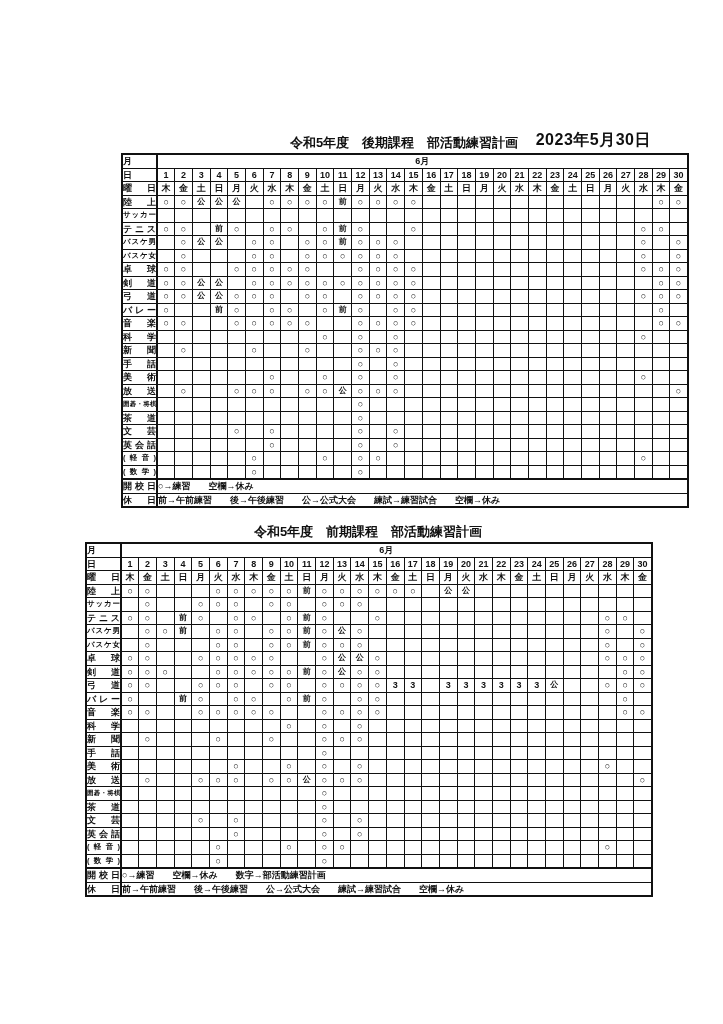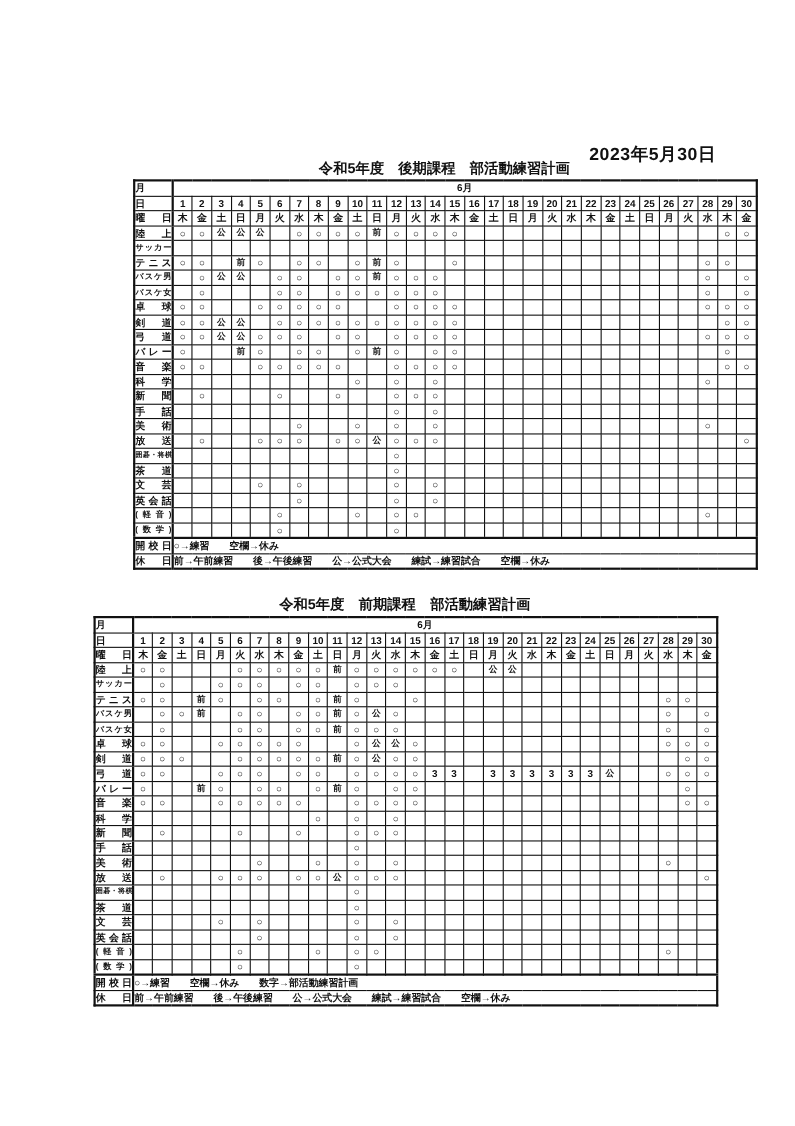--- a/index.html
+++ b/index.html
@@ -26,21 +26,21 @@
   td.dbl{border-left:3px double #111;}
   tr.leg td{border-top:2px solid #111;}
   td.legtxt{text-align:left;text-align-last:left;padding:0 0 0 4px;font-size:9.5px;white-space:pre;}
 </style>
 </head>
 <body>
 
 <div class="page">
   <div class="date">2023年5月30日</div>
   <div id="tables-root">
-      <div class="tblwrap" style="top: 146px; padding-left: 36px;">
+      <div class="tblwrap" style="top: 136px; padding-left: 36px;">
         <div class="title">令和5年度　後期課程　部活動練習計画</div>
         <table class="sched">
           <colgroup>
             <col style="width: 35px;">
             <col style="width: 17.7px;">
             <col style="width: 17.7px;">
             <col style="width: 17.7px;">
             <col style="width: 17.7px;">
             <col style="width: 17.7px;">
             <col style="width: 17.7px;">
@@ -837,21 +837,21 @@
               <td class="lbl">開校日</td>
               <td class="legtxt" colspan="30">○→練習　　空欄→休み</td>
             </tr>
             <tr class="">
               <td class="lbl">休日</td>
               <td class="legtxt" colspan="30">前→午前練習　　後→午後練習　　公→公式大会　　練試→練習試合　　空欄→休み</td>
             </tr>
           </tbody>
         </table>
       </div>
-      <div class="tblwrap" style="top: 543px;">
+      <div class="tblwrap" style="top: 525px;">
         <div class="title">令和5年度　前期課程　部活動練習計画</div>
         <table class="sched">
           <colgroup>
             <col style="width: 35px;">
             <col style="width: 17.7px;">
             <col style="width: 17.7px;">
             <col style="width: 17.7px;">
             <col style="width: 17.7px;">
             <col style="width: 17.7px;">
             <col style="width: 17.7px;">

